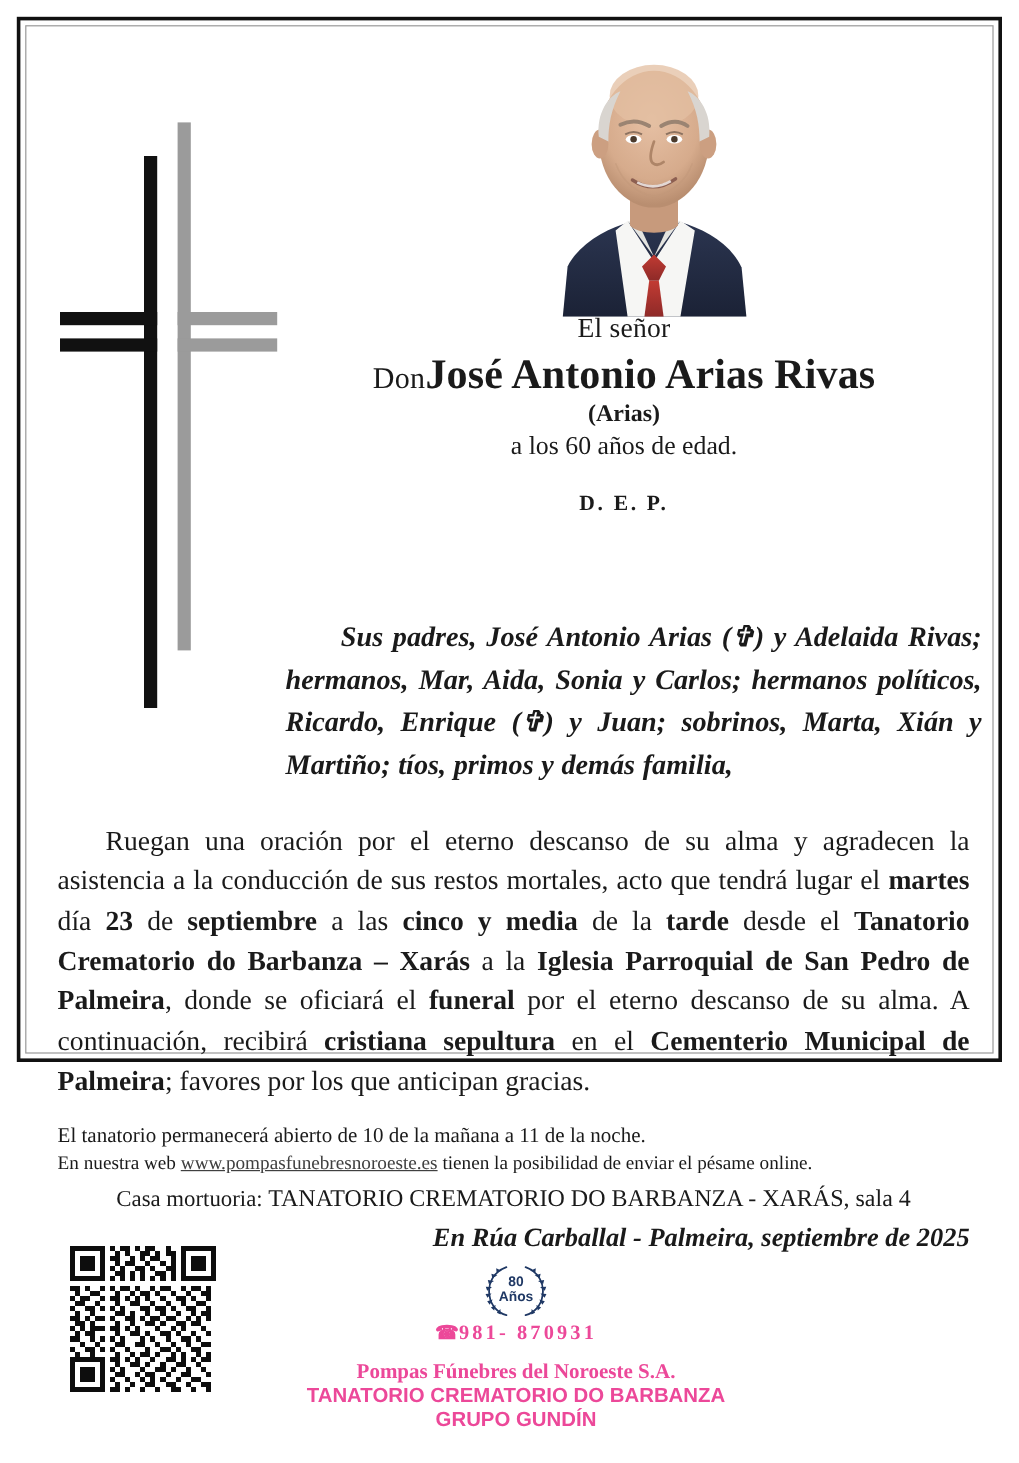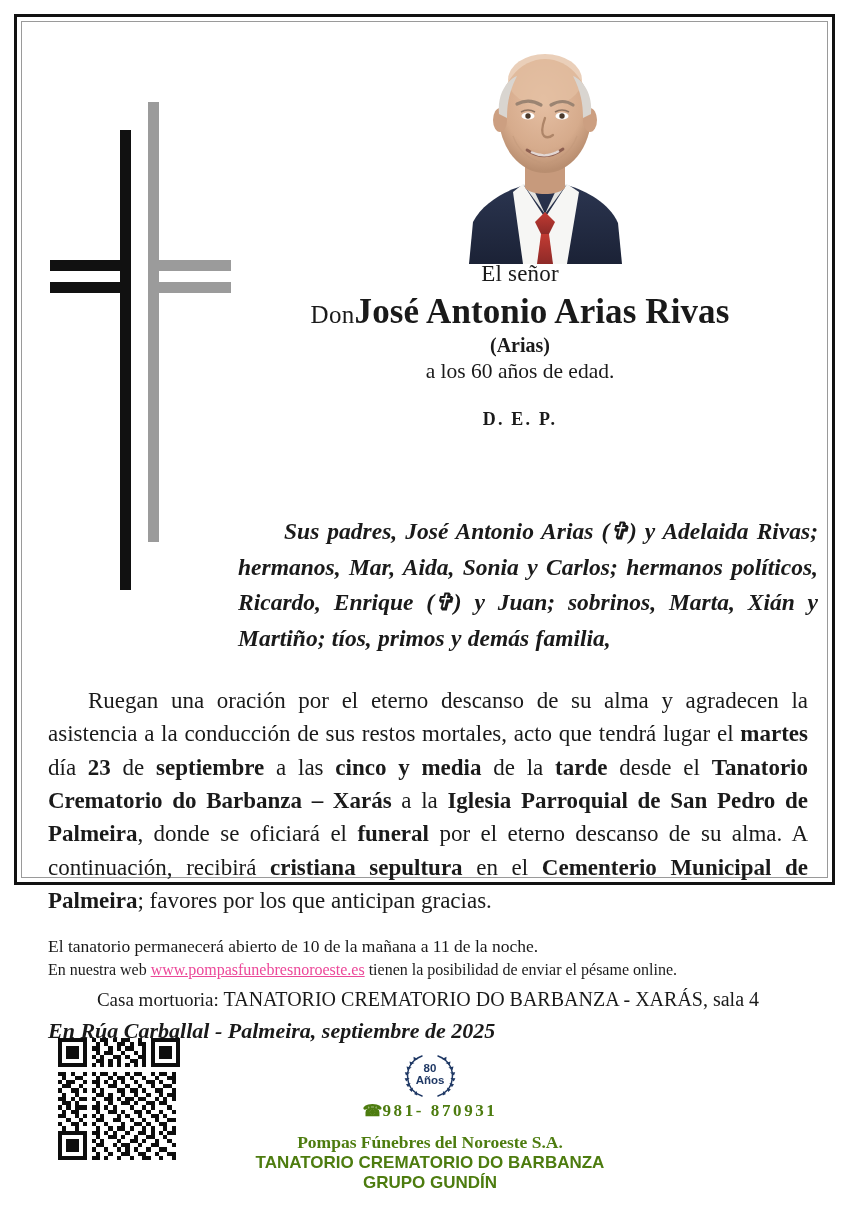--- a/index.html
+++ b/index.html
@@ -154,42 +154,42 @@
     font-size: 17.5px;
     line-height: 1.25;
   }
   .note-web {
     top: 960px;
     font-size: 16px;
     line-height: 1.25;
   }
   .note-web a,
   .weblink {
-    color: #ec4899;
+    color: #404040;
     text-decoration: underline;
   }
 
   .mortuoria {
     position: absolute;
     left: 48px;
     top: 988px;
     width: 760px;
     text-align: center;
     font-size: 19px;
     z-index: 5;
     white-space: nowrap;
   }
   .mortuoria .caps { font-size: 20px; margin-top: 34px; }
 
   .address {
     position: absolute;
     left: 48px;
     top: 1018px;
     width: 760px;
-    text-align: left;
+    text-align: right;
     font-size: 22px;
     font-style: italic;
     font-weight: bold;
     z-index: 5;
   }
 
   
   .qr {
     position: absolute;
     left: 58px;
@@ -200,21 +200,21 @@
   }
   .qr svg { display: block; }
 
   
   .footer {
     position: absolute;
     left: 230px;
     top: 1050px;
     width: 400px;
     text-align: center;
-    color: #4d7c0f;
+    color: #ec4899;
     z-index: 5;
   }
   .logo80 { margin: 0 auto; width: 62px; height: 50px; }
   .phone {
     font-size: 17px;
     font-weight: bold;
     letter-spacing: 2.6px;
     margin-top: 1px;
     white-space: nowrap;
   }

